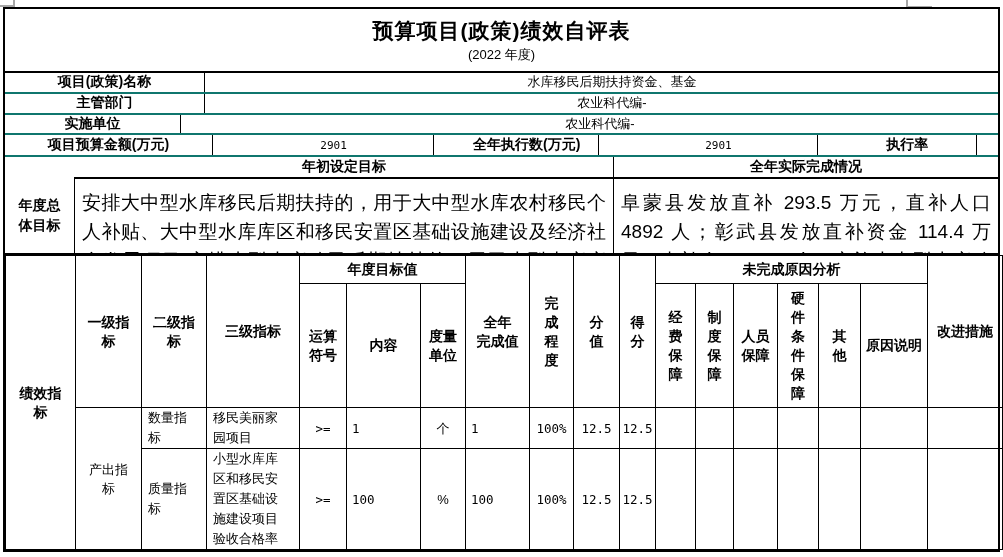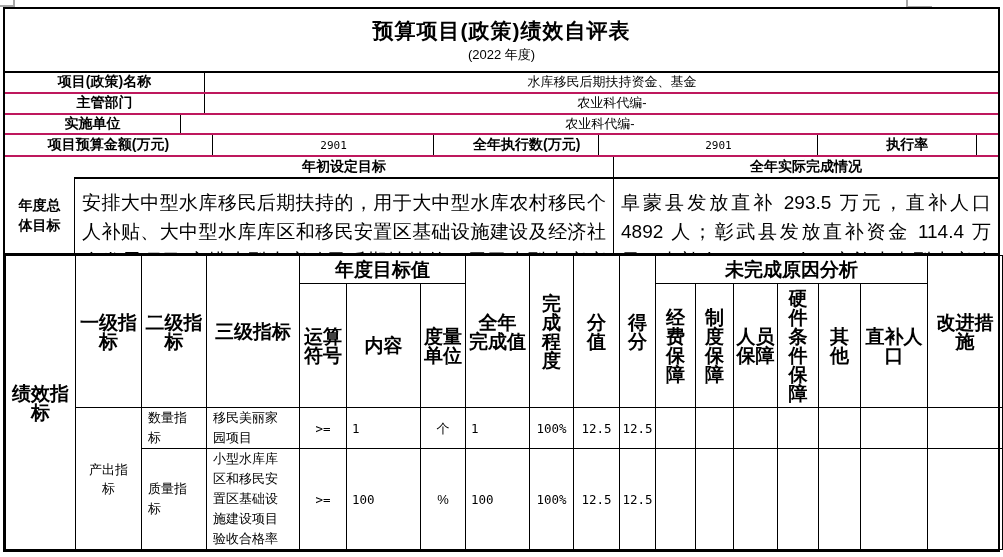--- a/index.html
+++ b/index.html
@@ -17,21 +17,21 @@
 
   [data-bind]{white-space:pre-line;}
 
   
   .title-sec{height:65px;box-sizing:border-box;border-bottom:2px solid #000;
     display:flex;flex-direction:column;align-items:center;justify-content:center;}
   .main-title{font-size:21px;font-weight:bold;letter-spacing:1px;line-height:30px;}
   .sub-title{font-size:13px;line-height:18px;}
 
   
-  .info-row{display:flex;box-sizing:border-box;border-bottom:2px solid #be185d;height:21px;gap:21px;}
+  .info-row{display:flex;box-sizing:border-box;border-bottom:2px solid #0f766e;height:21px;gap:21px;}
   .info-row.budget{height:22px;}
   .cell{box-sizing:border-box;display:flex;align-items:center;justify-content:center;
     overflow:hidden;}
   .b{font-weight:bold;}
   .fs14{font-size:14px;}
   .fs13{font-size:13px;}
   .brd{border-right:1px solid #000;}
   .v{font-family:"DejaVu Sans Mono",monospace;font-size:11px;}
 
   
@@ -44,21 +44,21 @@
   .goal-col.actual{flex:1;}
   .goal-head{height:22px;box-sizing:border-box;border-bottom:2px solid #000;
     display:flex;align-items:center;justify-content:center;font-weight:bold;font-size:14px;}
   .goal-body{flex:1;padding:9px 7px;font-size:19px;line-height:29px;
     text-align:justify;overflow:hidden;}
 
   
   table.perf{border-collapse:collapse;table-layout:fixed;width:100%;height:293px;}
   table.perf td{border:1px solid #000;text-align:center;vertical-align:middle;
     padding:0;overflow:hidden;font-size:13px;line-height:19px;}
-  table.perf td.h{font-weight:bold;font-size:19px;}
+  table.perf td.h{font-weight:bold;font-size:14px;}
   table.perf td.tl{text-align:left;padding-left:6px;line-height:20px;}
   table.perf td.num{font-family:"DejaVu Sans Mono",monospace;font-size:12.5px;}
   table.perf td.numl{font-family:"DejaVu Sans Mono",monospace;font-size:12.5px;
     text-align:left;padding-left:5px;}
   table.perf tr.hr1{height:28px;}
   table.perf tr.hr2{height:124px;}
   table.perf tr.dr1{height:41px;}
 </style>
 </head>
 <body>
@@ -170,21 +170,21 @@
         <td class="h" data-bind="perf.headers.staff">人员
 保障</td>
         <td class="h" data-bind="perf.headers.hardware">硬
 件
 条
 件
 保
 障</td>
         <td class="h" data-bind="perf.headers.other">其
 他</td>
-        <td class="h" data-bind="perf.headers.reason">直补人口</td>
+        <td class="h" data-bind="perf.headers.reason">原因说明</td>
       </tr>
       <tr class="dr1">
         <td rowspan="2" data-bind="perf.rows.0.level1">产出指
 标</td>
         <td class="tl" data-bind="perf.rows.0.level2">数量指
 标</td>
         <td class="tl" data-bind="perf.rows.0.level3">移民美丽家
 园项目</td>
         <td class="num" data-bind="perf.rows.0.operator">&gt;=</td>
         <td class="numl" data-bind="perf.rows.0.target">1</td>

